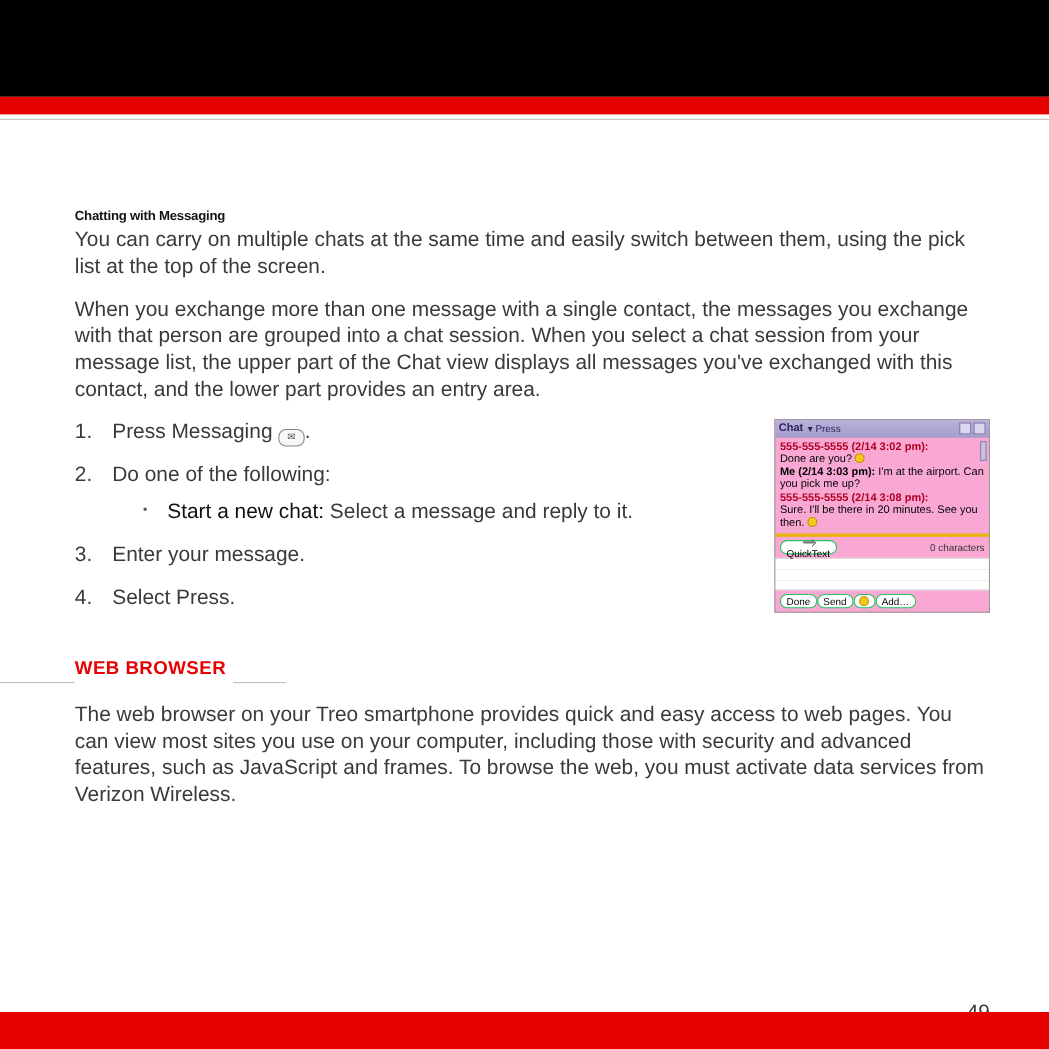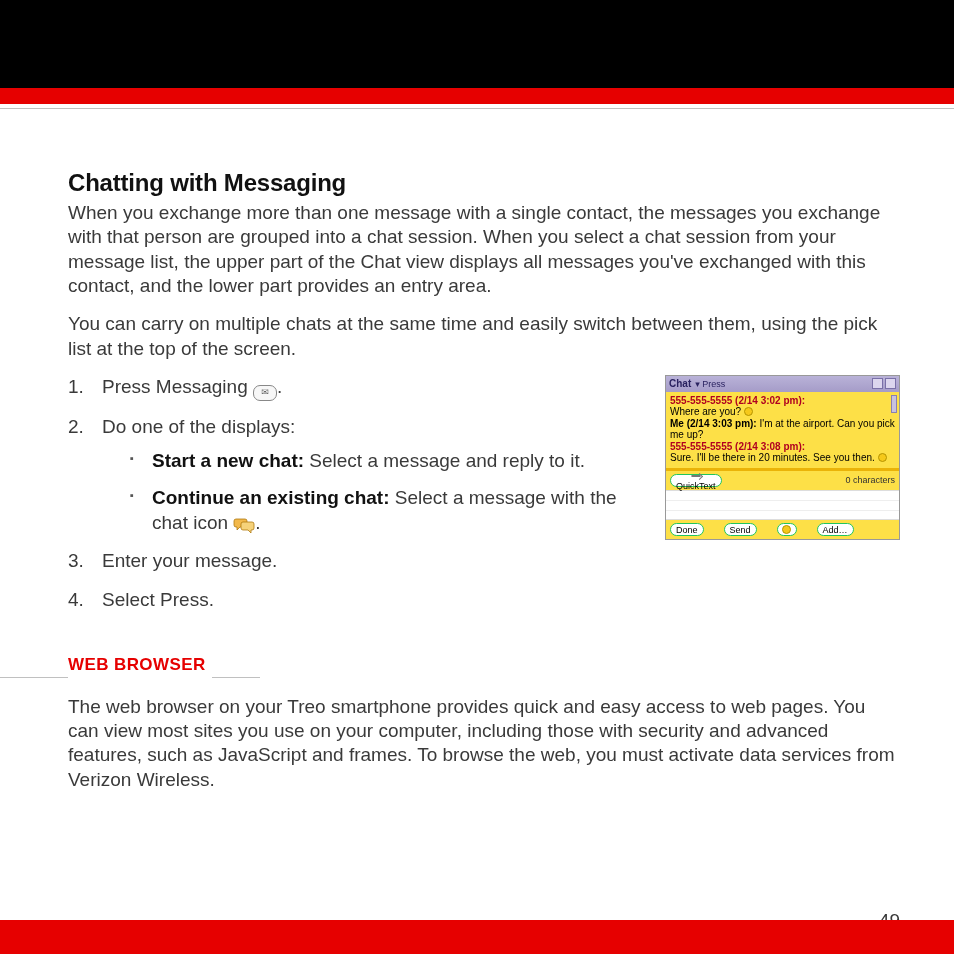--- a/index.html
+++ b/index.html
@@ -1,114 +1,108 @@
 <!DOCTYPE html>
 <html><head>
 <meta charset="utf-8">
 <style>
   * { margin: 0; padding: 0; box-sizing: border-box; }
   html, body { width: 954px; height: 954px; font-family: Arial, Helvetica, sans-serif; background: #fff; }
   .top-black { height: 88px; background: #000; }
   .top-red   { height: 16px; background: #e60000; }
   .top-rule  { height: 1px;  background: #c0c0c0; margin-top: 4px; }
   .page { padding: 60px 54px 0 68px; position: relative; height: calc(954px - 88px - 16px - 5px - 34px); }
-  .h-sub { font-weight: bold; font-size: 24px; color: #111; letter-spacing: -0.2px; margin-bottom: 4px; }
+  .h-sub { font-weight: bold; font-size: 12px; color: #111; letter-spacing: -0.2px; margin-bottom: 4px; margin-top: 20px; }
   .body { font-size: 19px; color: #3a3a3a; line-height: 1.28; margin-bottom: 14px; }
   .steps-wrap { display: flex; gap: 22px; align-items: flex-start; margin-top: 14px; }
   .steps { flex: 1; }
   ol.steps-list { list-style: none; counter-reset: step; }
   ol.steps-list > li { counter-increment: step; position: relative; padding-left: 34px; font-size: 19px; color: #3a3a3a; line-height: 1.3; margin-bottom: 14px; }
   ol.steps-list > li::before { content: counter(step) "."; position: absolute; left: 0; top: 0; }
   ul.sub { list-style: none; margin: 10px 0 0 28px; }
   ul.sub > li { position: relative; padding-left: 22px; font-size: 19px; color: #3a3a3a; line-height: 1.3; margin-bottom: 12px; }
   ul.sub > li::before { content: "▪"; position: absolute; left: 0; top: 2px; font-size: 11px; color: #555; }
-  .b { font-weight: bold; color: #111; }
+  .b { font-weight: normal; color: #111; }
   .key-icon { display: inline-flex; align-items: center; justify-content: center; width: 24px; height: 16px; border: 1px solid #888; border-radius: 7px; background: #f7f7f7; vertical-align: -2px; font-size: 9px; color: #555; }
   .chat-bubbles { display: inline-block; vertical-align: -4px; width: 22px; height: 16px; position: relative; }
   .chat-bubbles svg { width: 22px; height: 16px; }
 
   
-  .shot { width: 235px; border: 1px solid #999; font-family: Tahoma, Arial, sans-serif; font-size: 10px; color: #000; background: #fde047; }
+  .shot { width: 196px; border: 1px solid #999; font-family: Tahoma, Arial, sans-serif; font-size: 10px; color: #000; background: #f9a8d4; }
   .shot .titlebar { background: linear-gradient(#b9b2d8,#a59cc8); display: flex; align-items: center; height: 16px; padding: 0 3px; }
   .shot .titlebar .label { font-weight: bold; color: #2a2260; font-size: 10px; }
   .shot .titlebar .dd { margin-left: 4px; font-size: 9px; color: #2a2260; }
   .shot .titlebar .sp { flex: 1; }
   .shot .titlebar .ico { width: 11px; height: 11px; background: #dcd6ee; border: 1px solid #7a70a8; margin-left: 2px; }
   .shot .conv { padding: 3px 4px 4px 4px; border-bottom: 3px solid #eab308; line-height: 1.15; position: relative; }
   .shot .conv .scroll { position: absolute; right: 2px; top: 3px; width: 6px; height: 18px; background: #c8c2dd; border: 1px solid #8a80b0; }
   .shot .conv .num { color: #b00020; font-weight: bold; }
   .shot .conv .me  { color: #000; font-weight: bold; }
   .shot .conv .emoji { display: inline-block; width: 9px; height: 9px; border-radius: 50%; background: #f6c91a; border: 1px solid #b59400; vertical-align: -1px; }
   .shot .toolbar { display: flex; align-items: center; gap: 4px; padding: 3px 4px; }
   .shot .pillbtn { border: 1px solid #22c55e; border-radius: 8px; padding: 0 5px; height: 13px; line-height: 12px; font-size: 9px; background: #fff; display: inline-flex; align-items: center; gap: 3px; flex-direction: column; }
   .shot .qt-ico { width: 10px; height: 7px; border: 1px solid #777; border-radius: 2px; position: relative; }
   .shot .qt-ico::after { content: ""; position: absolute; right: -2px; top: -2px; width: 4px; height: 4px; border-top: 1px solid #777; border-right: 1px solid #777; transform: rotate(45deg); }
   .shot .charcount { margin-left: auto; font-size: 9px; color: #333; }
   .shot .entry { height: 30px; border-top: 1px solid #ddd; border-bottom: 1px solid #ddd; background: repeating-linear-gradient(#fff, #fff 9px, #eee 9px, #eee 10px); }
-  .shot .btnrow { display: flex; gap: 20px; padding: 3px 4px; }
+  .shot .btnrow { display: flex; gap: 0; padding: 3px 4px; }
   .shot .emoji-btn { display: inline-flex; align-items: center; justify-content: center; width: 20px; }
   .shot .emoji-btn .face { width: 9px; height: 9px; border-radius: 50%; background: #f6c91a; border: 1px solid #b59400; }
   .sec-wrap { position: relative; margin: 28px 0 16px 0; }
   .sec-wrap .line { position: absolute; left: -68px; right: auto; width: 260px; top: 22px; height: 1px; background: #c0c0c0; }
   .sec-wrap .t { position: relative; font-weight: bold; color: #e60000; font-size: 17px; letter-spacing: 0.4px; background: #fff; display: inline-block; padding: 0 6px 4px 0; }
 
   .pagenum { position: absolute; right: 54px; bottom: -12px; font-size: 19px; color: #3a3a3a; }
 
   .bottom-red { position: absolute; left: 0; bottom: 0; height: 34px; width: 954px; background: #e60000; }
 </style>
 </head>
 <body>
 
 <div class="top-black"></div>
 <div class="top-red"></div>
 <div class="top-rule"></div>
 
 <div class="page">
 
   <div class="h-sub">Chatting with Messaging</div>
+  <p class="body">You can carry on multiple chats at the same time and easily switch between them, using the pick list at the top of the screen.</p>
   <p class="body">When you exchange more than one message with a single contact, the messages you exchange with that person are grouped into a chat session. When you select a chat session from your message list, the upper part of the Chat view displays all messages you've exchanged with this contact, and the lower part provides an entry area.</p>
-  <p class="body">You can carry on multiple chats at the same time and easily switch between them, using the pick list at the top of the screen.</p>
 
   <div class="steps-wrap">
     <div class="steps">
       <ol class="steps-list">
         <li>
           <span>Press Messaging </span><span class="key-icon">✉</span><span>.</span>
         </li>
         <li>
-          <span>Do one of the displays:</span>
+          <span>Do one of the following:</span>
           <ul class="sub">
             <li>
               <span class="b">Start a new chat:</span><span> Select a message and reply to it.</span>
-            </li>
-            <li>
-              <span class="b">Continue an existing chat:</span><span> Select a message with the chat icon </span><span class="chat-bubbles"><svg viewBox="0 0 22 16">
-                    <path d="M3 2 h9 a2 2 0 0 1 2 2 v4 a2 2 0 0 1 -2 2 h-5 l-3 3 v-3 h-1 a2 2 0 0 1 -2 -2 v-4 a2 2 0 0 1 2 -2 z" fill="#f2b84a" stroke="#b07a10" stroke-width="0.8"></path>
-                    <path d="M10 5 h9 a2 2 0 0 1 2 2 v4 a2 2 0 0 1 -2 2 h-1 v3 l-3 -3 h-5 a2 2 0 0 1 -2 -2 v-4 a2 2 0 0 1 2 -2 z" fill="#f6d27a" stroke="#b07a10" stroke-width="0.8"></path>
-                  </svg></span><span>.</span>
             </li>
           </ul>
         </li>
         <li>Enter your message.</li>
         <li>Select Press.</li>
       </ol>
     </div>
 
     <div class="shot">
       <div class="titlebar">
         <span class="label">Chat</span>
         <span class="dd">▾ Press</span>
         <span class="sp"></span>
         <span class="ico"></span>
         <span class="ico"></span>
       </div>
       <div class="conv">
         <div class="scroll"></div>
         <div><span class="num">555-555-5555 (2/14 3:02 pm):</span></div>
-        <div><span>Where are you? </span><span class="emoji"></span></div>
+        <div><span>Done are you? </span><span class="emoji"></span></div>
         <div><span class="me">Me (2/14 3:03 pm):</span><span> I'm at the airport. Can you pick me up?</span></div>
         <div><span class="num">555-555-5555 (2/14 3:08 pm):</span></div>
         <div><span>Sure. I'll be there in 20 minutes. See you then. </span><span class="emoji"></span></div>
       </div>
       <div class="toolbar">
         <span class="pillbtn">
             <span class="qt-ico"></span>
             <span>QuickText</span>
           </span>
         <span class="charcount">0 characters</span>

